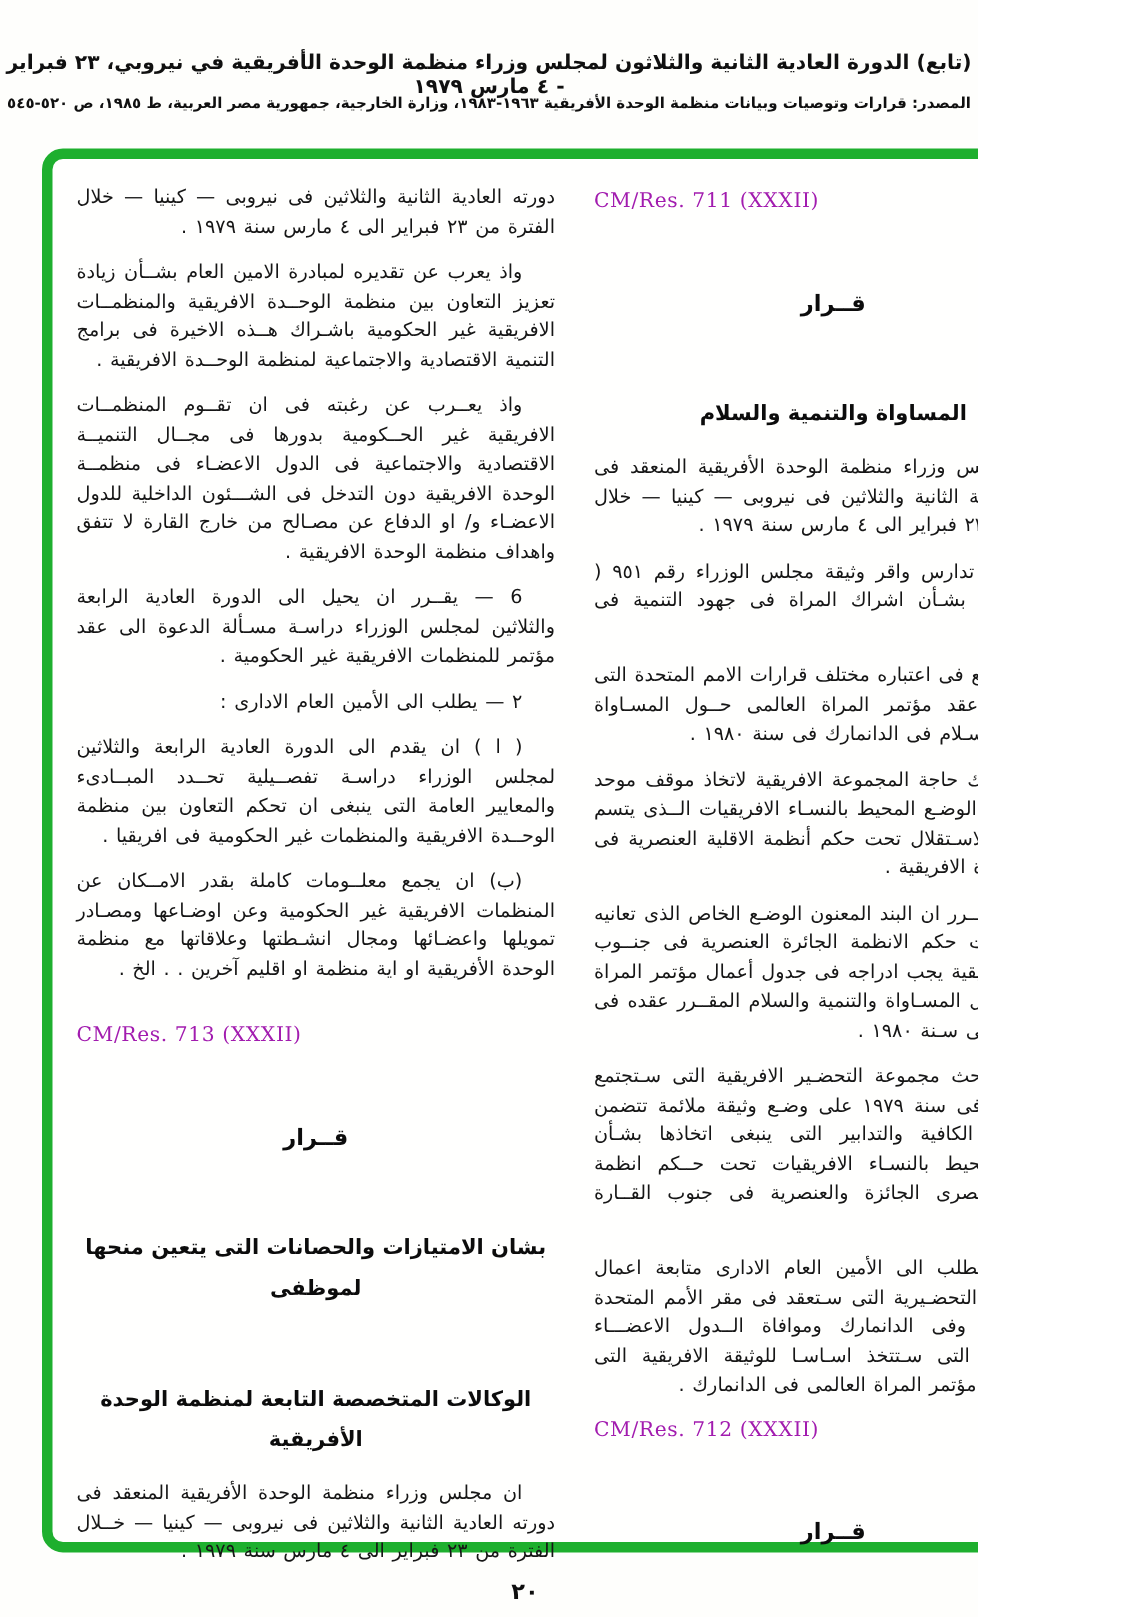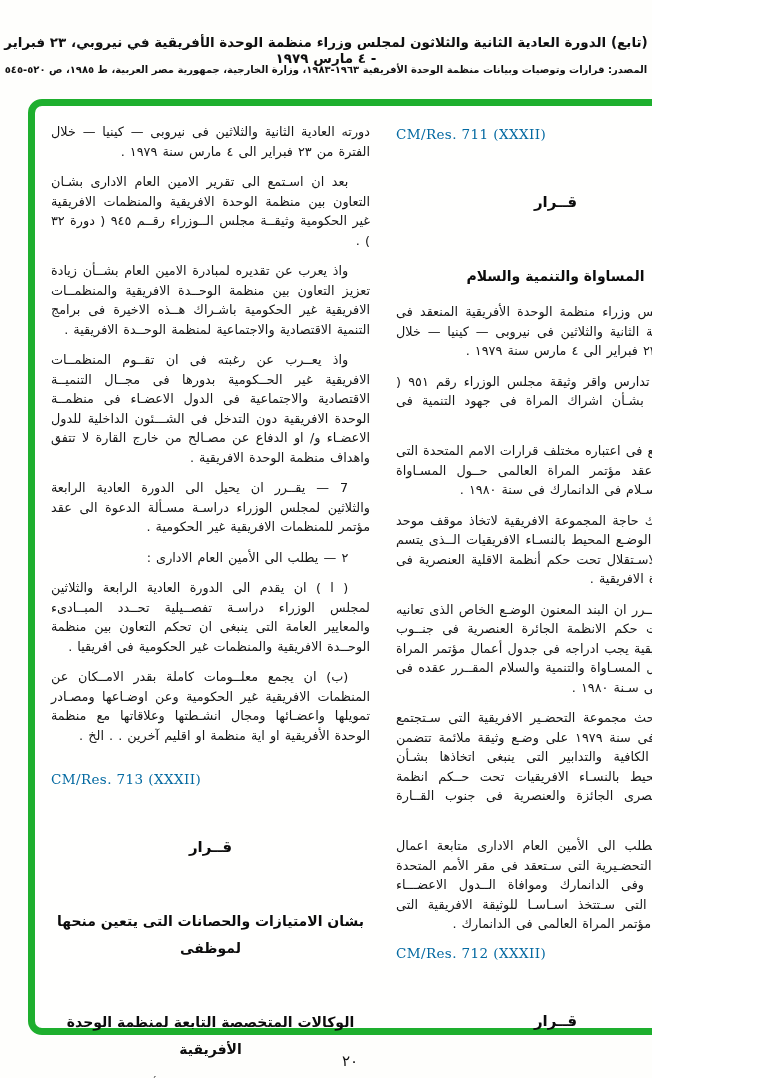--- a/index.html
+++ b/index.html
@@ -15,35 +15,35 @@
   .hdr2{top:64px;font-size:10px;}
   .frame{
     position:absolute;top:99px;left:28px;width:710px;height:936px;
     border:7px solid #1EAF2E;border-radius:14px;box-sizing:border-box;
     padding:16px 16px 8px 16px;background:#fffffe;
   }
   .cols{direction:rtl;display:flex;gap:26px;height:100%;}
   .col{flex:1;min-width:0;}
   .block-res{
     direction:ltr;text-align:left;font-family:"DejaVu Serif",serif;
-    font-size:13.5px;letter-spacing:.4px;margin:4px 0 12px 0;color:#0369a1;
+    font-size:13.5px;letter-spacing:.4px;margin:4px 0 12px 0;color:#a21caf;
   }
   .block-res.gap{margin-top:26px;}
   .block-title{text-align:center;font-weight:bold;margin:2px 0 12px 0;}
   .title-line{font-size:14px;line-height:27px;color:#0c0c0c;margin-top:47px;}
   .title-line:first-child{font-size:15px;letter-spacing:1px;margin-bottom:2px;}
   .block-p{
     text-align:justify;direction:rtl;font-size:12.8px;line-height:19.5px;
     text-indent:1.7em;margin:0 0 11px 0;color:#161616;
     word-spacing:1px;
   }
   .block-p.noindent{text-indent:0;}
   .pagenum{
     position:absolute;bottom:8px;left:0;right:0;text-align:center;
-    font-weight:normal;font-size:15px;color:#0e0e0e;padding-left:48px;
+    font-weight:bold;font-size:15px;color:#0e0e0e;padding-left:48px;
   }
 </style>
 </head>
 <body>
 
 <div class="page">
 
   <div class="hdr hdr1">(تابع) الدورة العادية الثانية والثلاثون لمجلس وزراء منظمة الوحدة الأفريقية في نيروبي، ٢٣ فبراير - ٤ مارس ١٩٧٩</div>
 
   <div class="hdr hdr2">المصدر: قرارات وتوصيات وبيانات منظمة الوحدة الأفريقية ١٩٦٣-١٩٨٣، وزارة الخارجية، جمهورية مصر العربية، ط ١٩٨٥، ص ٥٢٠-٥٤٥</div>
@@ -64,24 +64,23 @@
           <div class="block-p">٢ — يحث مجموعة التحضـير الافريقية التى سـتجتمع فى لوزاكا فى سنة ١٩٧٩ على وضـع وثيقة ملائمة تتضمن المعلومات الكافية والتدابير التى ينبغى اتخاذها بشـأن الوضـع المحيط بالنسـاء الافريقيات تحت حــكم انظمة الفصل العنصرى الجائزة والعنصرية فى جنوب القــارة الافريقية .</div>
           <div class="block-p">٣ — يطلب الى الأمين العام الادارى متابعة اعمال الاجتماعات التحضـيرية التى سـتعقد فى مقر الأمم المتحدة فى لوزاكا وفى الدانمارك وموافاة الــدول الاعضـــاء بالمعلومات التى سـتتخذ اسـاسـا للوثيقة الافريقية التى ستقدم الى مؤتمر المراة العالمى فى الدانمارك .</div>
           <div class="block-res">CM/Res. 712 (XXXII)</div>
           <div class="block-title">
             <div class="title-line">قــرار</div>
             <div class="title-line">بشـان مؤتمر المنظمات الافريقية غير الحكومية</div>
           </div>
         </div>
       <div class="col">
           <div class="block-p noindent">دورته العادية الثانية والثلاثين فى نيروبى — كينيا — خلال الفترة من ٢٣ فبراير الى ٤ مارس سنة ١٩٧٩ .</div>
-          <div class="block-p">بعد ان اسـتمع الى تقرير الامين العام الادارى بشـان التعاون بين منظمة الوحدة الافريقية والمنظمات الافريقية غير الحكومية وثيقــة مجلس الــوزراء رقــم ٩٤٥ ( دورة ٣٢ ) .</div>
           <div class="block-p">واذ يعرب عن تقديره لمبادرة الامين العام بشــأن زيادة تعزيز التعاون بين منظمة الوحــدة الافريقية والمنظمــات الافريقية غير الحكومية باشـراك هــذه الاخيرة فى برامج التنمية الاقتصادية والاجتماعية لمنظمة الوحــدة الافريقية .</div>
           <div class="block-p">واذ يعــرب عن رغبته فى ان تقــوم المنظمــات الافريقية غير الحــكومية بدورها فى مجــال التنميــة الاقتصادية والاجتماعية فى الدول الاعضـاء فى منظمــة الوحدة الافريقية دون التدخل فى الشـــئون الداخلية للدول الاعضـاء و/ او الدفاع عن مصـالح من خارج القارة لا تتفق واهداف منظمة الوحدة الافريقية .</div>
-          <div class="block-p">7 — يقــرر ان يحيل الى الدورة العادية الرابعة والثلاثين لمجلس الوزراء دراسـة مسـألة الدعوة الى عقد مؤتمر للمنظمات الافريقية غير الحكومية .</div>
+          <div class="block-p">6 — يقــرر ان يحيل الى الدورة العادية الرابعة والثلاثين لمجلس الوزراء دراسـة مسـألة الدعوة الى عقد مؤتمر للمنظمات الافريقية غير الحكومية .</div>
           <div class="block-p">٢ — يطلب الى الأمين العام الادارى :</div>
           <div class="block-p">( ا ) ان يقدم الى الدورة العادية الرابعة والثلاثين لمجلس الوزراء دراسـة تفصــيلية تحــدد المبــادىء والمعايير العامة التى ينبغى ان تحكم التعاون بين منظمة الوحــدة الافريقية والمنظمات غير الحكومية فى افريقيا .</div>
           <div class="block-p">(ب) ان يجمع معلــومات كاملة بقدر الامــكان عن المنظمات الافريقية غير الحكومية وعن اوضـاعها ومصـادر تمويلها واعضـائها ومجال انشـطتها وعلاقاتها مع منظمة الوحدة الأفريقية او اية منظمة او اقليم آخرين . . الخ .</div>
           <div class="block-res gap">CM/Res. 713 (XXXII)</div>
           <div class="block-title">
             <div class="title-line">قــرار</div>
             <div class="title-line">بشان الامتيازات والحصانات التى يتعين منحها لموظفى</div>
             <div class="title-line">الوكالات المتخصصة التابعة لمنظمة الوحدة الأفريقية</div>
           </div>
           <div class="block-p">ان مجلس وزراء منظمة الوحدة الأفريقية المنعقد فى دورته العادية الثانية والثلاثين فى نيروبى — كينيا — خــلال الفترة من ٢٣ فبراير الى ٤ مارس سنة ١٩٧٩ .</div>

